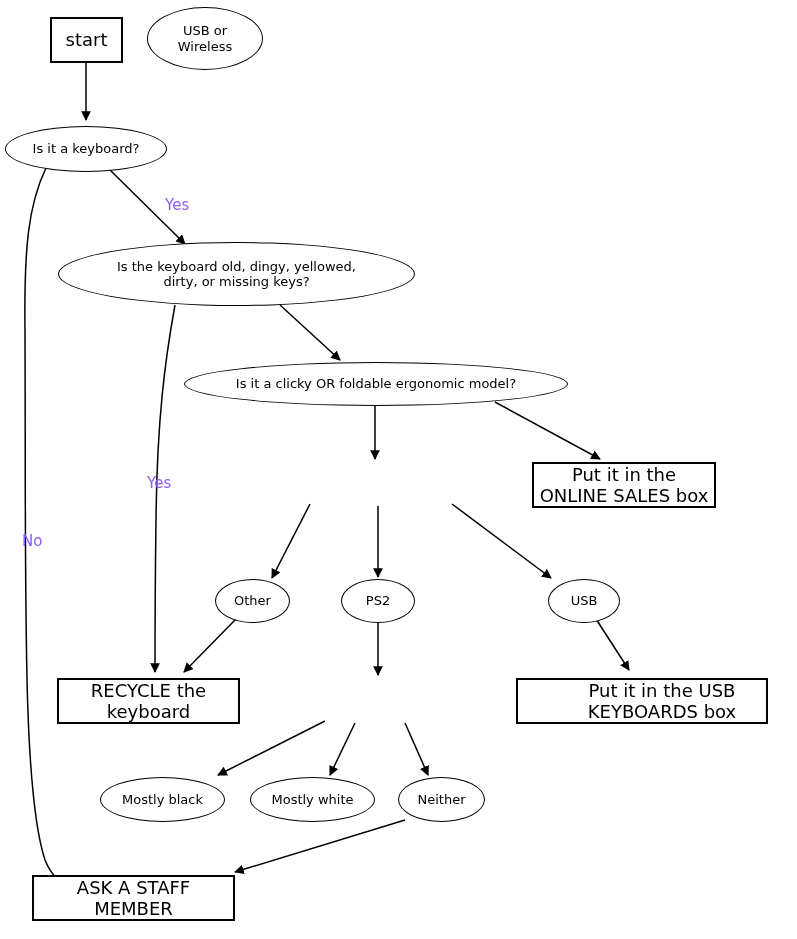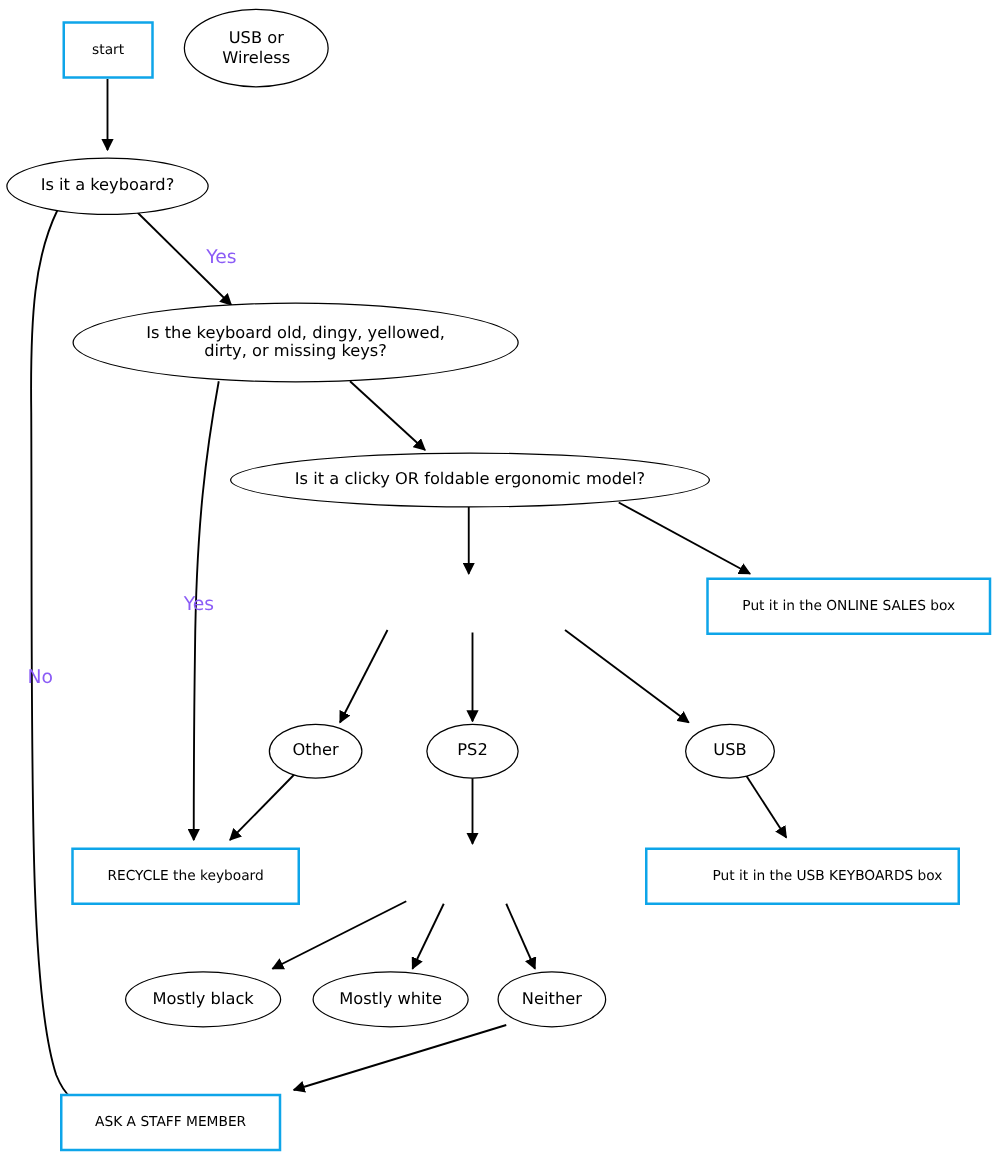--- a/index.html
+++ b/index.html
@@ -31,22 +31,22 @@
     box-sizing: border-box;
     display: flex;
     align-items: center;
     justify-content: center;
     text-align: center;
     color: #000000;
     background: #ffffff;
     line-height: 1.18;
   }
   .node-box {
-    border: 2px solid #0ea5e9;
-    font-size: 11px;
+    border: 2px solid #000000;
+    font-size: 18px;
   }
   .node-ellipse {
     border: 1.3px solid #000000;
     border-radius: 50%;
     font-size: 13px;
   }
   .node-label {
     display: block;
     white-space: pre-line;
     padding: 0 4px;
@@ -107,21 +107,21 @@
 
   <div class="node node-ellipse" style="left:58px; top:242px; width:357px; height:64px;">
     <span class="node-label">Is the keyboard old, dingy, yellowed,
 dirty, or missing keys?</span>
   </div>
 
   <div class="node node-ellipse" style="left:184px; top:362px; width:384px; height:44px;">
     <span class="node-label">Is it a clicky OR foldable ergonomic model?</span>
   </div>
 
-  <div class="node node-box" style="left:565px; top:462px; width:228px; height:46px;">
+  <div class="node node-box" style="left:532px; top:462px; width:184px; height:46px;">
     <span class="node-label">Put it in the ONLINE SALES box</span>
   </div>
 
 
   <div class="node node-ellipse" style="left:215px; top:579px; width:75px; height:44px;">
     <span class="node-label">Other</span>
   </div>
 
   <div class="node node-ellipse" style="left:341px; top:579px; width:74px; height:44px;">
     <span class="node-label">PS2</span>
@@ -145,21 +145,21 @@
   </div>
 
   <div class="node node-ellipse" style="left:250px; top:777px; width:125px; height:45px;">
     <span class="node-label">Mostly white</span>
   </div>
 
   <div class="node node-ellipse" style="left:398px; top:777px; width:87px; height:45px;">
     <span class="node-label">Neither</span>
   </div>
 
-  <div class="node node-box" style="left:48px; top:875px; width:177px; height:46px;">
+  <div class="node node-box" style="left:32px; top:875px; width:203px; height:46px;">
     <span class="node-label">ASK A STAFF MEMBER</span>
   </div>
 
   <div class="edge-label" style="left:165px; top:196px;">Yes</div>
 
   <div class="edge-label" style="left:22px; top:532px;">No</div>
 
   <div class="edge-label" style="left:147px; top:474px;">Yes</div>
 
 </div>

